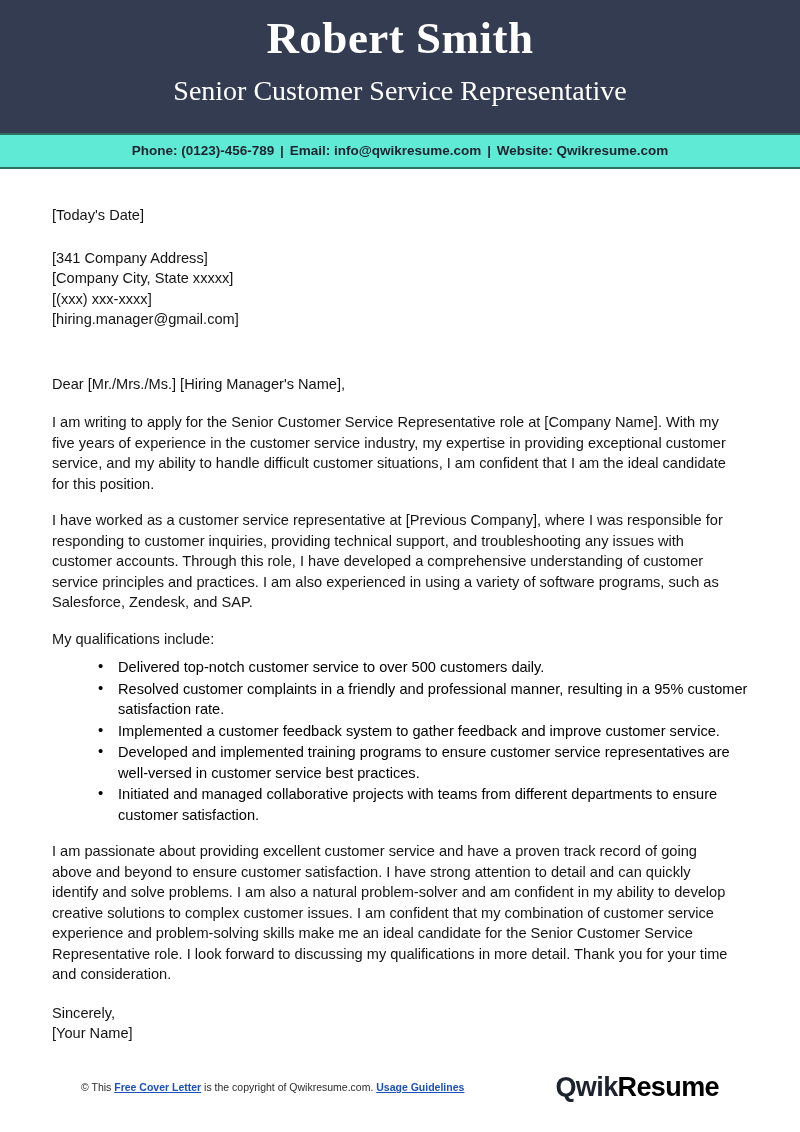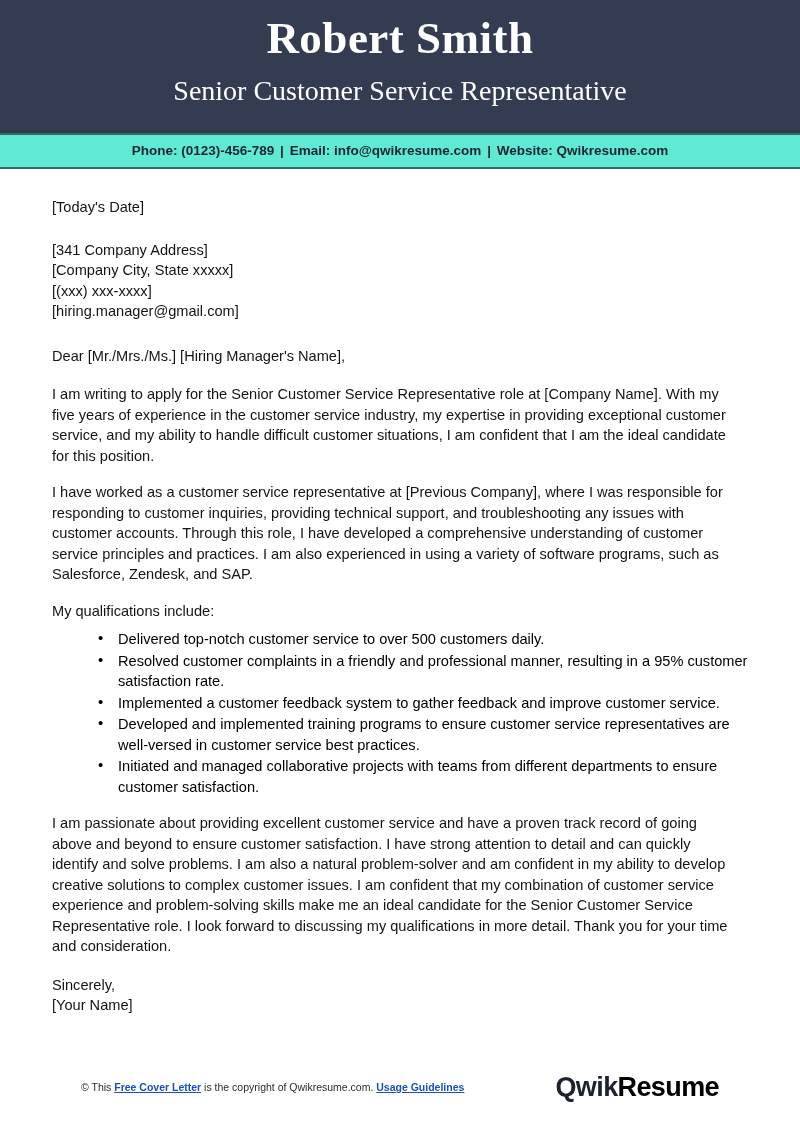--- a/index.html
+++ b/index.html
@@ -69,24 +69,24 @@
   
   .body-wrap {
     padding: 28px 52px 0 52px;
   }
   .txt {
     font-size: 14.6px;
     line-height: 20.5px;
     color: #141414;
   }
   .date-line {
-    margin: 0 0 22px 0;
+    margin: 8px 0 22px 0;
   }
   .addr-block {
-    margin: 0 0 24px 0;
+    margin: 0 0 44px 0;
   }
   .addr-block div { }
 
   .salutation {
     margin: 0 0 18px 0;
   }
   .para {
     margin: 0 9px 16px 0;
     text-align: left;
   }

